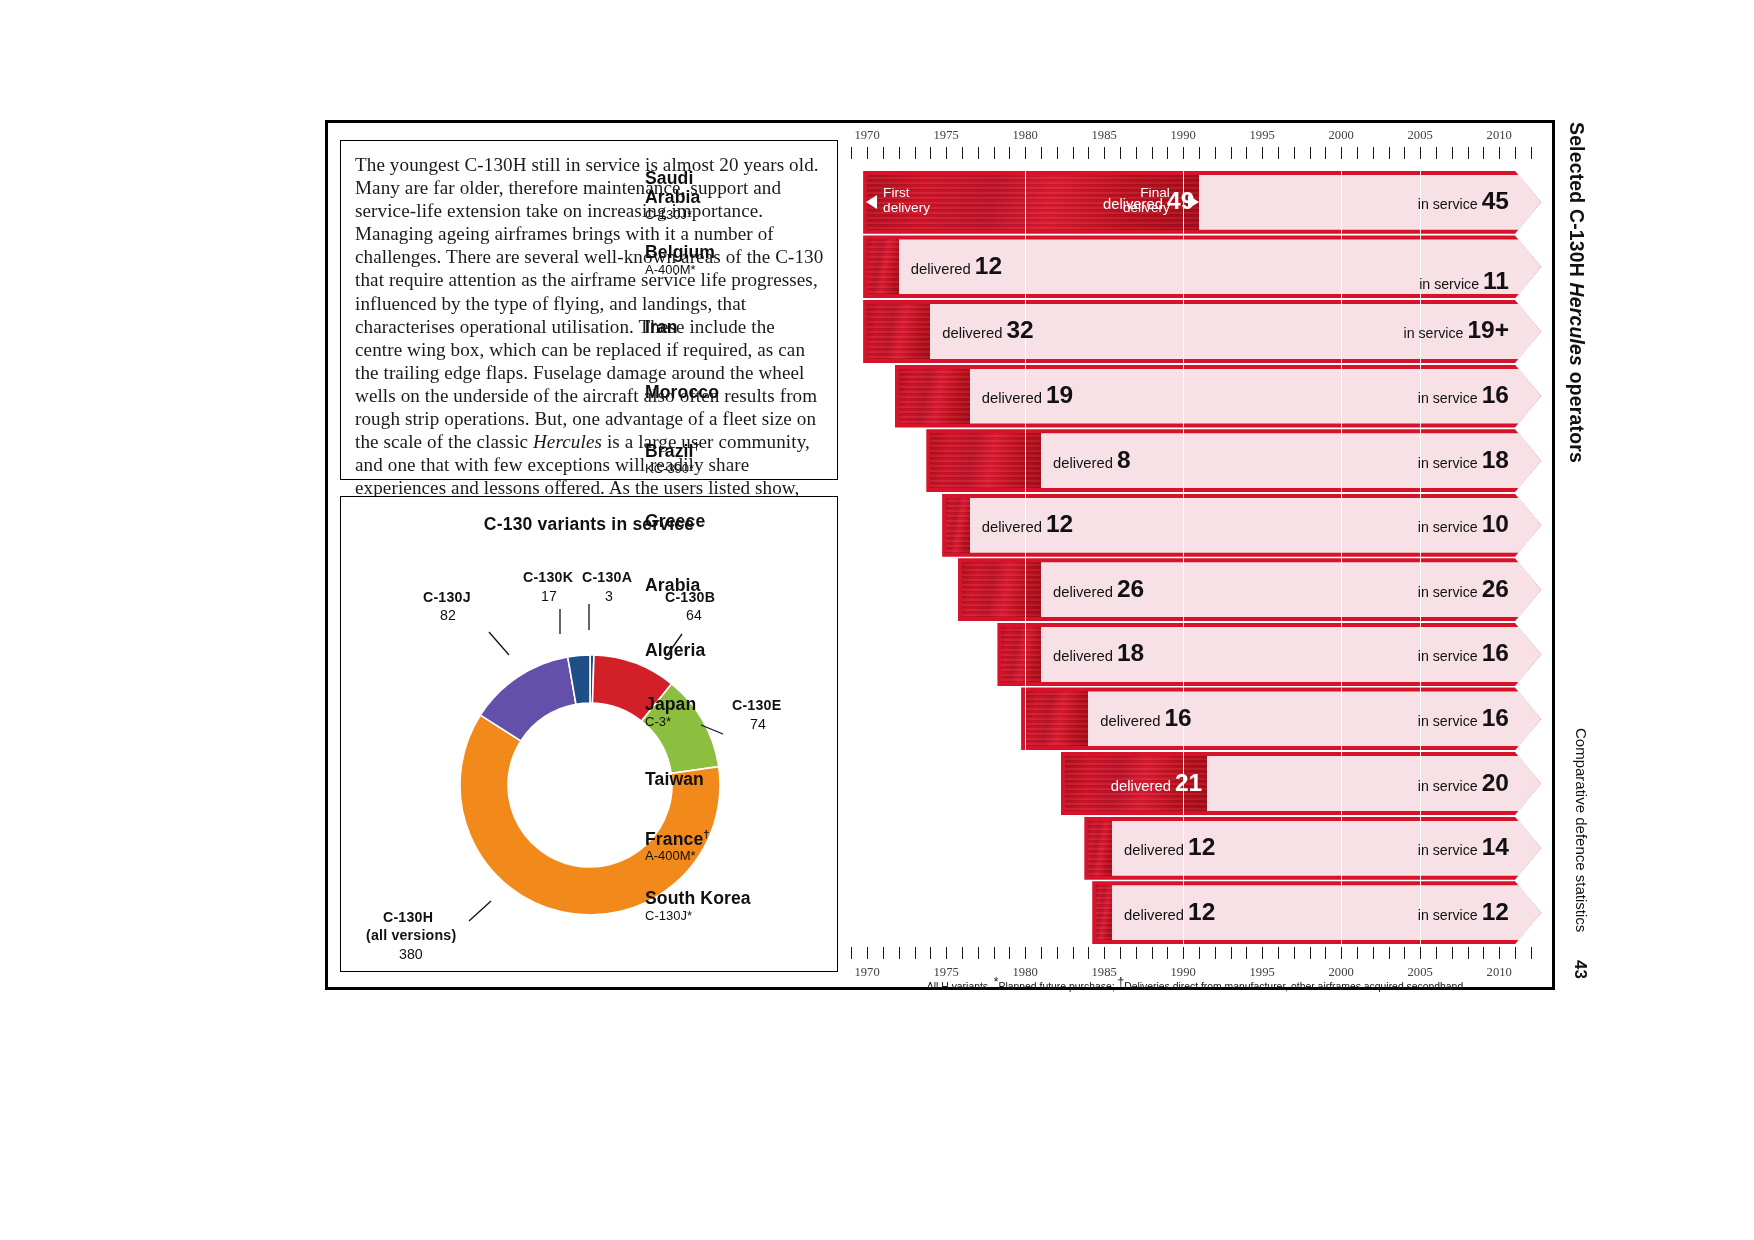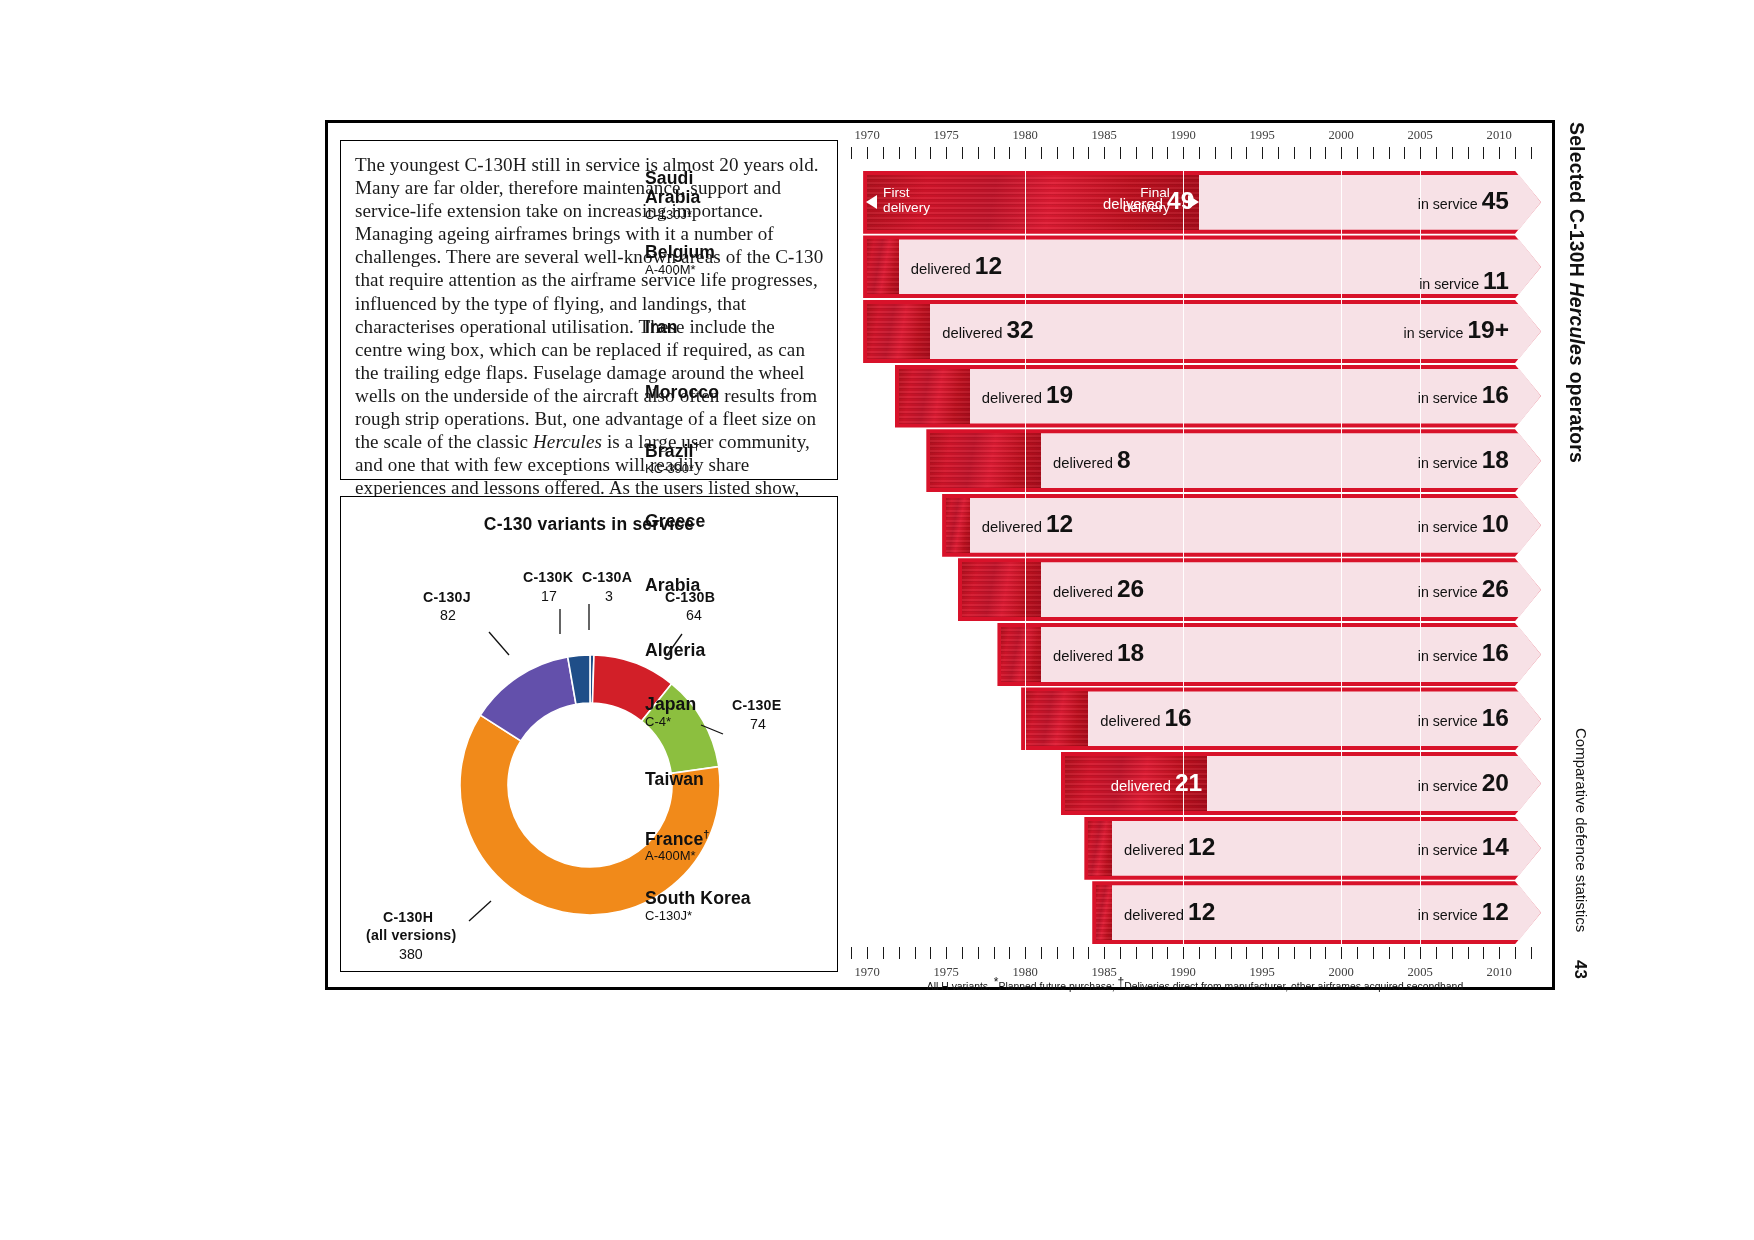--- a/index.html
+++ b/index.html
@@ -261,21 +261,21 @@
           </div>
           <div class="pinkzone" style="left: 156.433px; width: 539.567px; clip-path: polygon(0px 0px, calc(100% - 22px) 0px, 100% 50%, calc(100% - 22px) 100%, 0px 100%); border: none;"></div>
           <div class="bar-outer" style="left: 152.433px; top: -4px; height: 63px; width: 543.567px; background: rgb(216, 18, 42); z-index: 1; clip-path: polygon(0px 0px, calc(100% - 26px) 0px, 100% 50%, calc(100% - 26px) 100%, 0px 100%);"></div>
           <div class="redzone" style="left: 156.433px; width: 39.5034px;"></div>
           <div class="txt-delivered" style="left: 207.937px; top: 12.5px;"><span class="lbl">delivered</span><span class="num">18</span></div>
           <div class="txt-service" style="right: 36px; top: 12.5px;"><span class="lbl">in service</span><span class="num">16</span></div>
         </div>
         <div class="row" style="top: 521.458px; height: 55px;">
           <div class="rowlabel" style="left: -200px; width: 190px; top: 4px;">
             <div class="country">Japan</div>
-            <div class="variant">C-4*</div>
+            <div class="variant">C-3*</div>
           </div>
           <div class="pinkzone" style="left: 180.135px; width: 515.865px; clip-path: polygon(0px 0px, calc(100% - 22px) 0px, 100% 50%, calc(100% - 22px) 100%, 0px 100%); border: none;"></div>
           <div class="bar-outer" style="left: 176.135px; top: -4px; height: 63px; width: 519.865px; background: rgb(216, 18, 42); z-index: 1; clip-path: polygon(0px 0px, calc(100% - 26px) 0px, 100% 50%, calc(100% - 26px) 100%, 0px 100%);"></div>
           <div class="redzone" style="left: 180.135px; width: 63.2054px;"></div>
           <div class="txt-delivered" style="left: 255.341px; top: 12.5px;"><span class="lbl">delivered</span><span class="num">16</span></div>
           <div class="txt-service" style="right: 36px; top: 12.5px;"><span class="lbl">in service</span><span class="num">16</span></div>
         </div>
         <div class="row" style="top: 586.042px; height: 55px;">
           <div class="rowlabel" style="left: -200px; width: 190px; top: 14px;">
             <div class="country">Taiwan</div>

